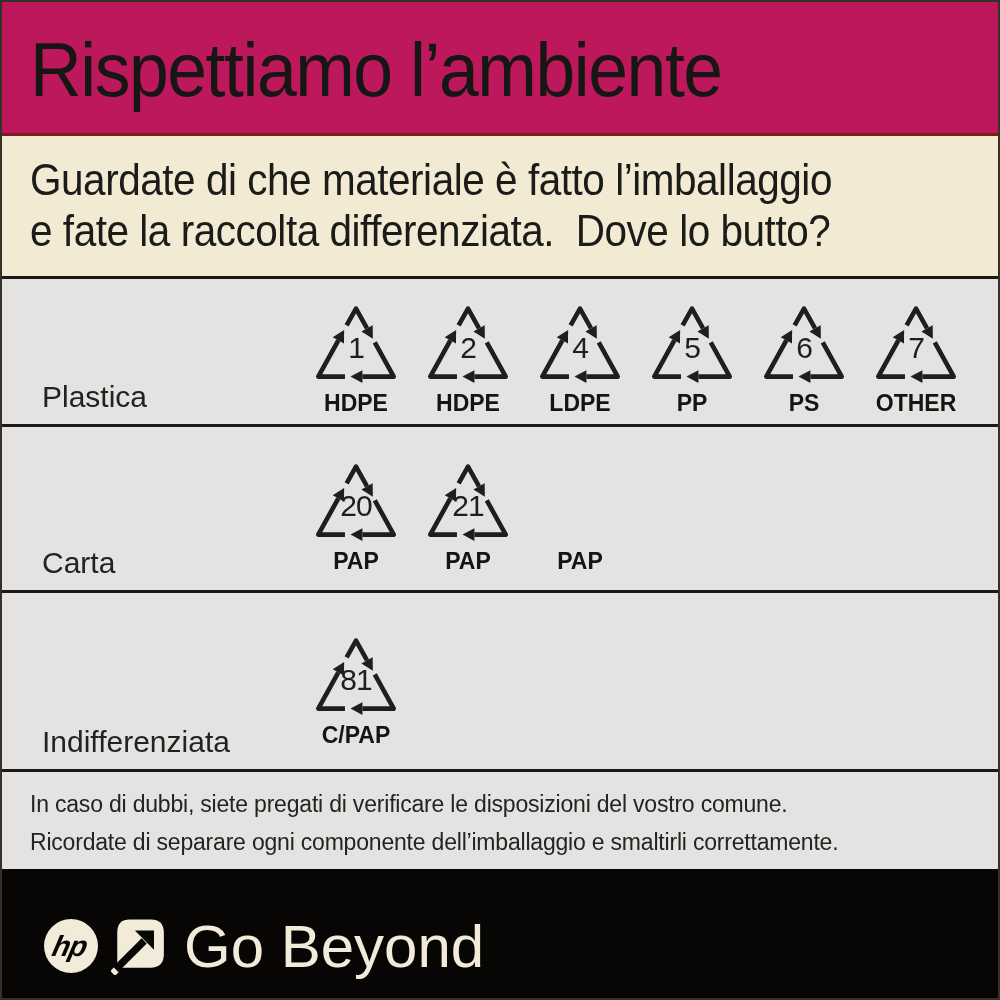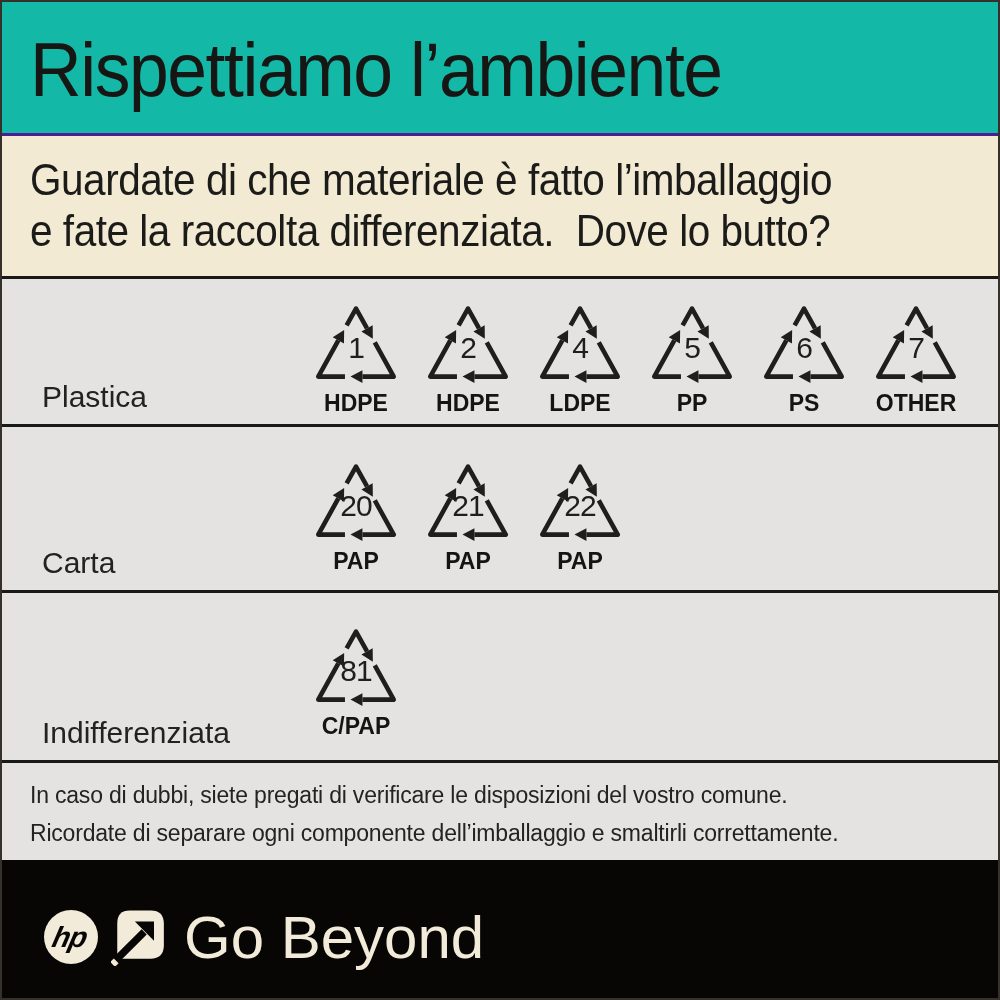--- a/index.html
+++ b/index.html
@@ -7,22 +7,22 @@
   .page {
     width:1000px; height:1000px;
     font-family:"Liberation Sans", sans-serif;
     color:#1d1d1b;
     border:2px solid #35302a;
     overflow:hidden;
     background:#e4e3e1;
   }
   
   .s-title {
-    height:134px; background:#14b8a6;
-    border-bottom:3px solid #4c1d95;
+    height:134px; background:#be185d;
+    border-bottom:3px solid #7f1d1d;
     padding:24px 0 0 28px;
   }
   .s-title h1 {
     font-size:76px; font-weight:500; letter-spacing:-1.5px;
     transform:scaleX(0.94); transform-origin:left center;
     white-space:pre; color:#161614;
   }
   
   .s-sub {
     height:143px; background:#f2ead3;
@@ -40,21 +40,21 @@
   .row-1 { height:148px; }
   .row-2 { height:166px; }
   .row-3 { height:170px; }
   .row-label {
     position:absolute; left:40px; bottom:10px;
     font-size:30px; font-weight:500; letter-spacing:0; color:#222220;
   }
   .symbols { display:flex; gap:20px; margin-left:308px; align-items:flex-end; }
   .row-1 .symbols { padding-top:23px; }
   .row-2 .symbols { padding-top:33px; }
-  .row-3 .symbols { padding-top:32px; }
+  .row-3 .symbols { padding-top:32px;margin-top:9px; }
   .cell { width:92px; text-align:center; }
   .tri { position:relative; width:92px; height:83px; margin:0 auto; }
   .tri svg { position:absolute; left:0; top:0; width:92px; height:83px; }
   .num {
     position:absolute; left:0; right:0; top:31px;
     font-size:30px; line-height:1; font-weight:500; color:#1e1e1c;
     text-align:center; letter-spacing:-1px;
   }
   .code {
     margin-top:5px; font-size:23px; font-weight:700; letter-spacing:0;
@@ -189,26 +189,20 @@
         <div class="cell">
           <div class="tri">
               <svg viewBox="0 0 100 90">
                 <use href="#tri-sym"></use>
               </svg>
             <span class="num">21</span>
             </div>
           <div class="code">PAP</div>
         </div>
         <div class="cell">
-          <div class="tri">
-              <svg viewBox="0 0 100 90">
-                <use href="#tri-sym"></use>
-              </svg>
-            <span class="num">22</span>
-            </div>
           <div class="code">PAP</div>
         </div>
       </div>
       <div class="row-label">Carta</div>
     </div>
 
     <div class="mat-row row-3">
       <div class="symbols">
         <div class="cell">
           <div class="tri">

